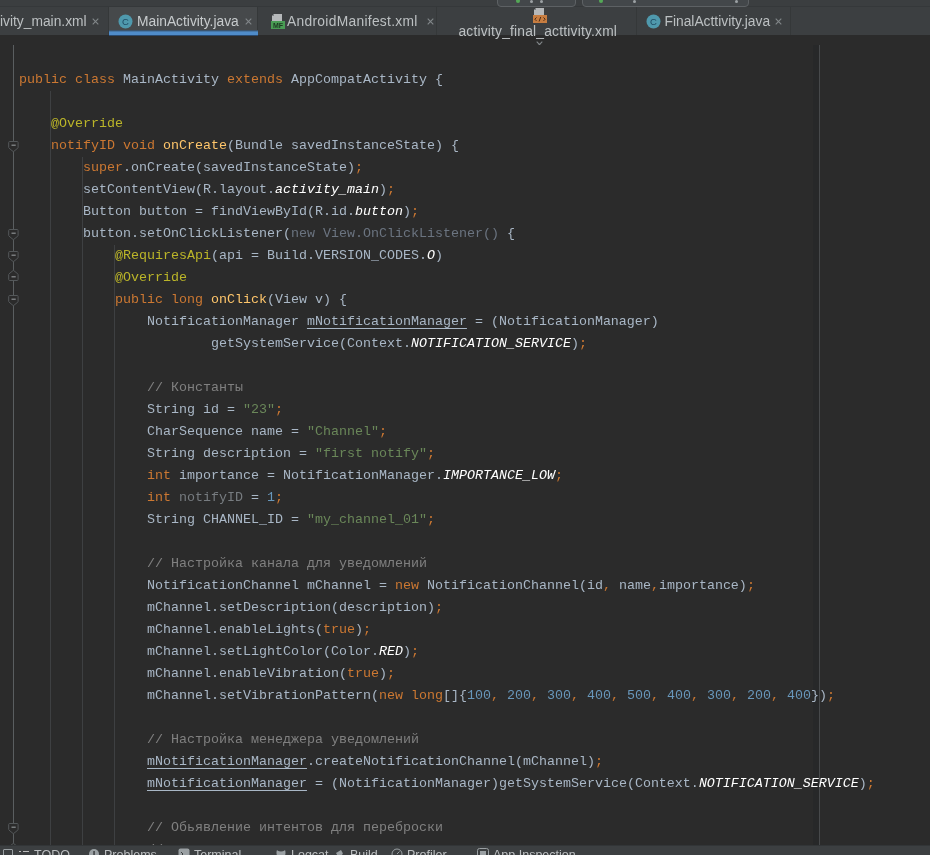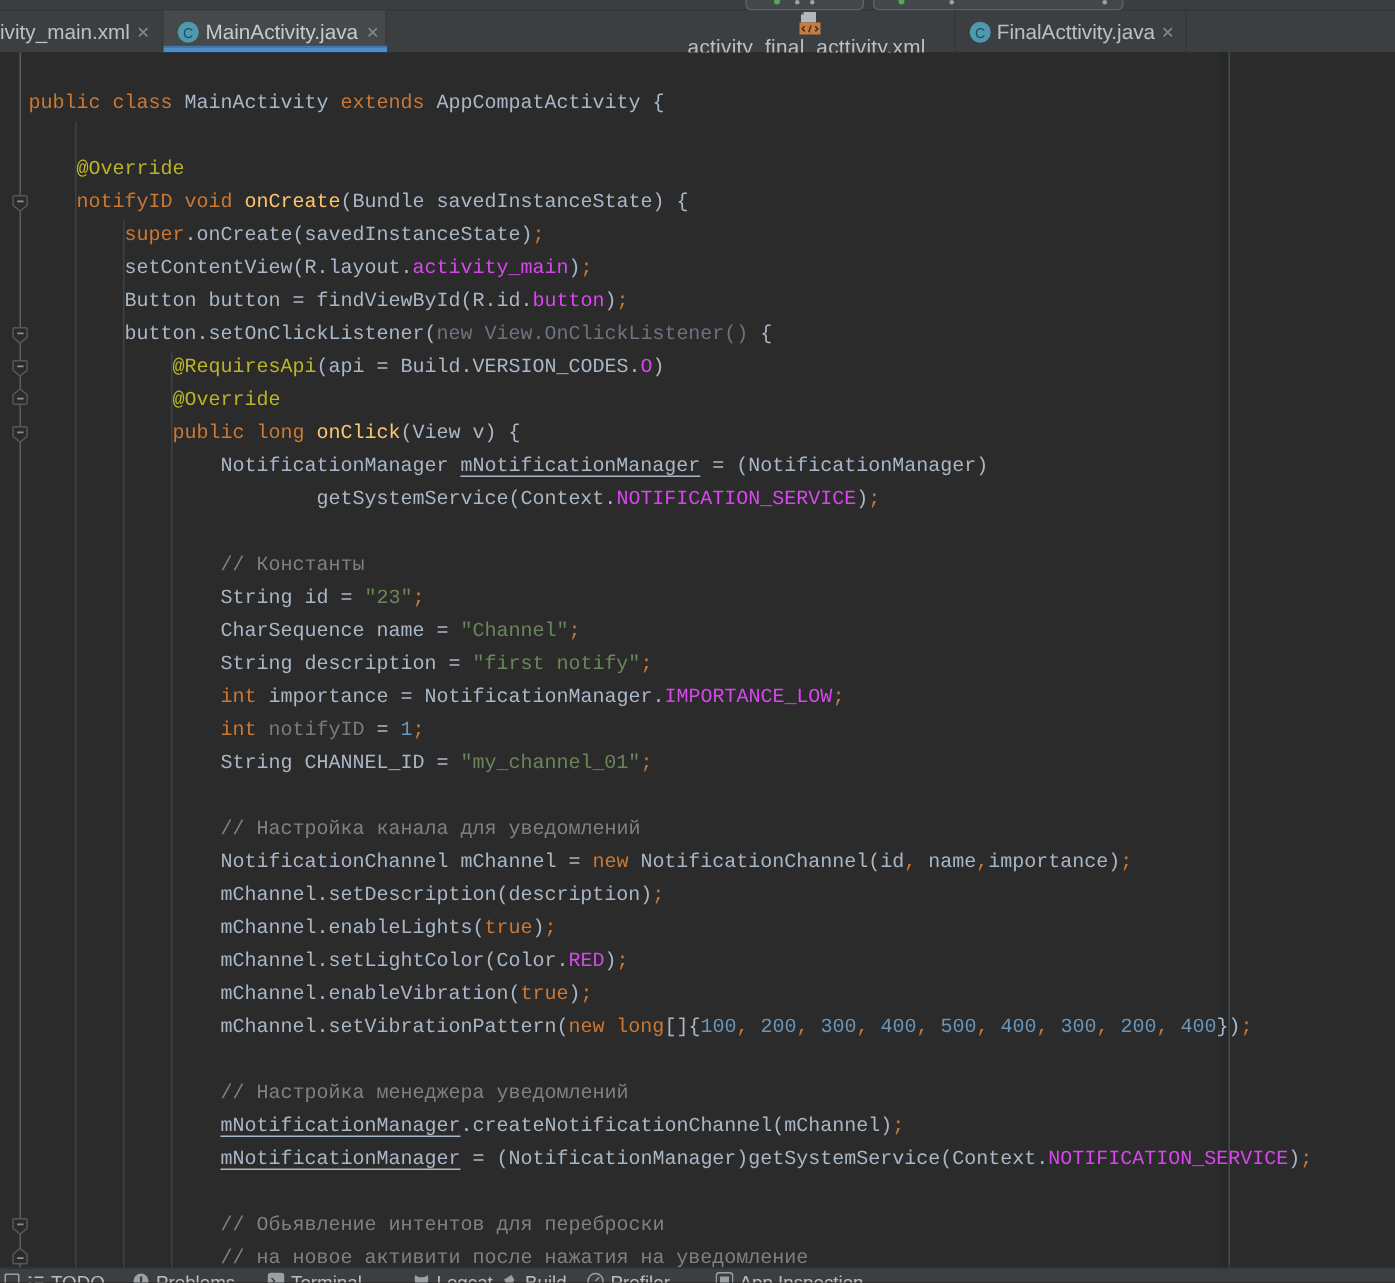--- a/index.html
+++ b/index.html
@@ -6,34 +6,34 @@
   body{width:930px;height:855px;overflow:hidden;background:#2b2b2b;font-family:"Liberation Sans",sans-serif;position:relative;}
   #topstrip{position:absolute;left:0;top:0;width:930px;height:7px;background:#3b3e40;border-bottom:1px solid #35383a;box-sizing:border-box;}
   .tbtn{position:absolute;top:-5px;height:10px;border:1px solid #5d6164;border-radius:4px;background:#43474a;}
   .gdot{position:absolute;top:3px;width:4px;height:4px;border-radius:50%;background:#54a857;}
   .wdot{position:absolute;top:4px;width:3px;height:3px;border-radius:50%;background:#9da2a5;}
   #tabbar{position:absolute;left:0;top:7px;width:930px;height:28px;background:#3c3f41;}
   .tab{position:absolute;top:0;height:28px;display:flex;align-items:center;box-sizing:border-box;border-right:1px solid #353839;color:#bcc0c2;font-size:13.8px;white-space:nowrap;}
   .tab .x{display:inline-flex;align-items:center;position:relative;top:0.5px;}
   .tab.active{background:#46494b;color:#c7cbcd;}
   #blueline{position:absolute;left:109px;top:30px;width:149px;height:6px;background:linear-gradient(#3a546f 0,#3a546f 1px,#4677a8 1px,#4677a8 2px,#4f8cca 2px,#4f8cca 5px,#2a4a70 5px,#2a4a70 6px);}
-  #editor{position:absolute;left:0;top:35px;width:930px;height:810px;background:#2b2b2b;}
+  #editor{position:absolute;left:0;top:45px;width:930px;height:810px;background:#2b2b2b;}
   .vline{position:absolute;top:0;bottom:0;width:1px;}
   #foldline{left:13px;background:#5a5e60;}
   .guide{background:#3e4042;}
   #margin{left:818.5px;width:1.5px;background:#47494b;top:0;bottom:0;}
   #margindark{left:813px;width:5.5px;background:#272829;top:0;bottom:0;}
   pre{position:absolute;left:19px;top:23.6px;margin:0;font-family:"Liberation Mono",monospace;font-size:13.333px;line-height:22px;color:#a9b7c6;white-space:pre;}
   .k{color:#cc7832;}
   .m{color:#ffc66b;text-align:right;}
   .a{color:#bbb529;}
   .s{color:#6a8759;}
   .n{color:#6897bb;}
   .c{color:#808080;text-align:right;}
-  .f{color:#d946ef;}
+  .f{color:#ffffff;font-style:italic;}
   .g{color:#6b7480;}
   .u{color:#777c80;}
   .ul{text-decoration:underline;text-underline-offset:2.5px;}
   .fold{position:absolute;left:7px;width:13px;height:13px;}
   #botbar{position:absolute;left:0;top:845px;width:930px;height:10px;background:#3c3f41;border-top:1px solid #323537;box-sizing:border-box;}
   .bitem{position:absolute;top:2px;height:14px;display:flex;align-items:center;color:#bcbfc1;font-size:12.5px;}
   .bico{display:inline-block;width:12px;margin-right:4px;position:relative;top:0px;}
 </style>
 </head>
 <body>
@@ -60,20 +60,36 @@
     </div>
   <div class="tab active" style="left:109px;width:149px;">
       <span class="ico" style="margin-left:8.5px;height:15px;">
     <svg width="15" height="15" viewBox="0 0 15 15">
           <circle cx="7.5" cy="7.5" r="7" fill="#4f99ad"></circle>
           <text x="7.5" y="11" font-size="9.5" fill="#1f4a63" text-anchor="middle" font-family="Liberation Sans">C</text>
         </svg>
     </span>
       <span class="lbl" style="margin-left:4.5px;">MainActivity.java</span>
       <span class="x" style="margin-left:5px;">
+        <svg width="9" height="9" viewBox="0 0 9 9">
+          <path d="M1.7 1.7 L7.3 7.3 M7.3 1.7 L1.7 7.3" stroke="#82878a" stroke-width="1.1"></path>
+        </svg>
+      </span>
+    </div>
+  <div class="tab" style="left:258px;width:179px;">
+      <span class="ico" style="margin-left:12px;height:17px;">
+    <svg width="16" height="17" viewBox="0 0 16 17">
+          <path d="M4 1 h8 v7 H2 V3 z" fill="#b5b8ba"></path>
+          <path d="M2 3 L4 1 v2 z" fill="#7c8082"></path>
+          <rect x="1" y="8" width="14" height="8" fill="#499c54"></rect>
+          <text x="8" y="14.5" font-size="7" font-weight="bold" fill="#1d3822" text-anchor="middle" font-family="Liberation Sans">MF</text>
+        </svg>
+    </span>
+      <span class="lbl" style="margin-left:1px;letter-spacing:0.3px;">AndroidManifest.xml</span>
+      <span class="x" style="margin-left:8px;">
         <svg width="9" height="9" viewBox="0 0 9 9">
           <path d="M1.7 1.7 L7.3 7.3 M7.3 1.7 L1.7 7.3" stroke="#82878a" stroke-width="1.1"></path>
         </svg>
       </span>
     </div>
   <div class="tab" style="left:437px;width:200px;flex-direction:column;">
       <span class="ico" style="margin-left:7px;height:17px;">
     <svg width="16" height="17" viewBox="0 0 16 17">
           <path d="M4 1 h8 v7 H2 V3 z" fill="#b5b8ba"></path>
           <path d="M2 3 L4 1 v2 z" fill="#7c8082"></path>

